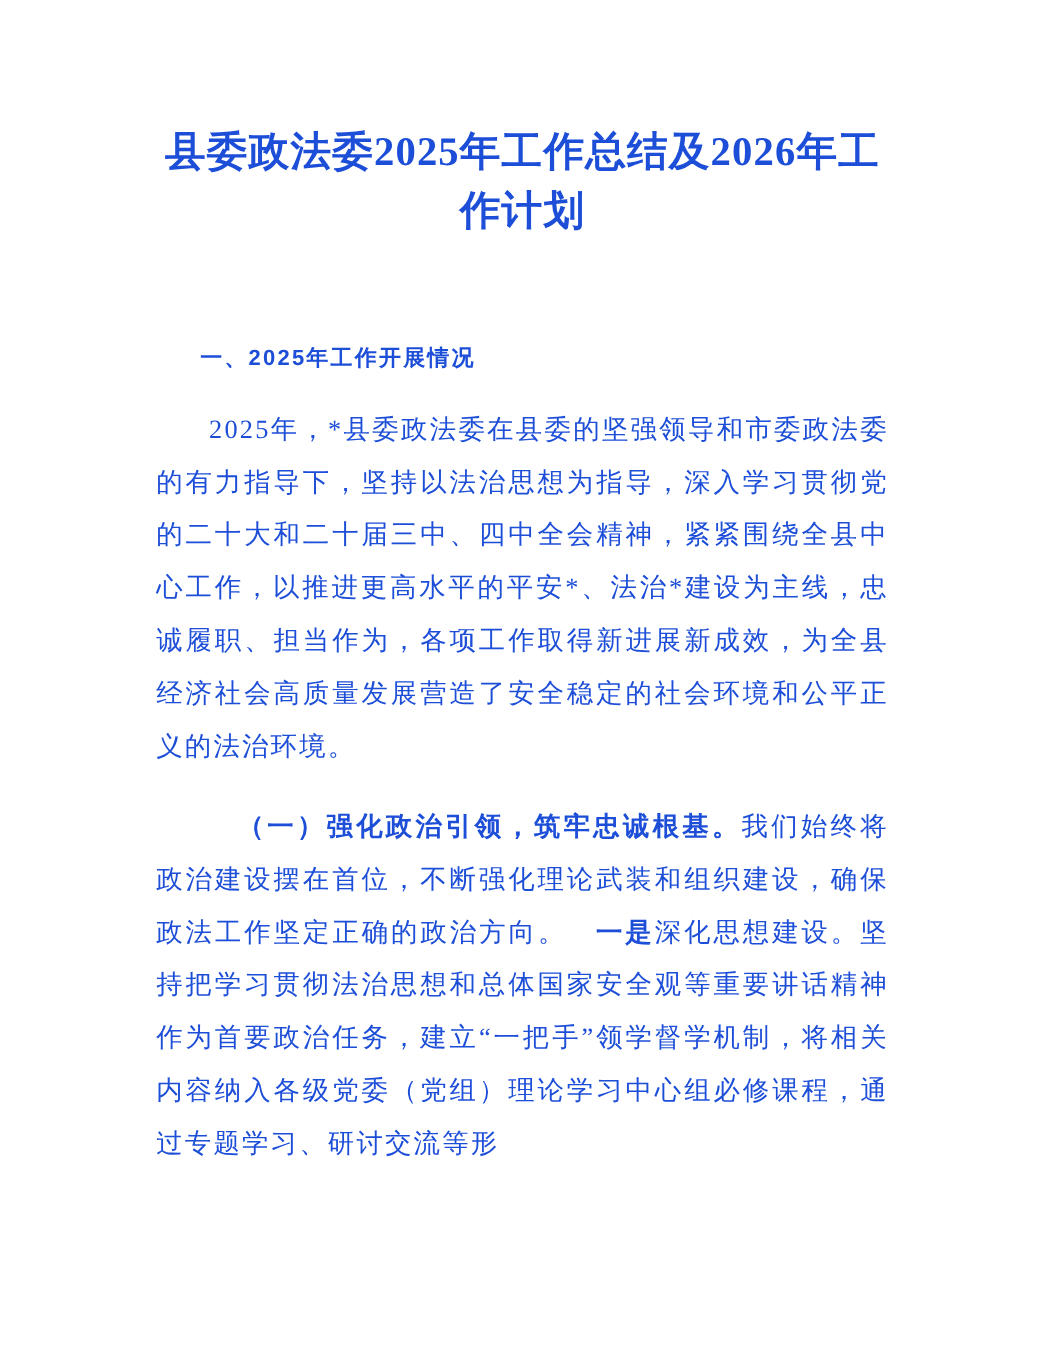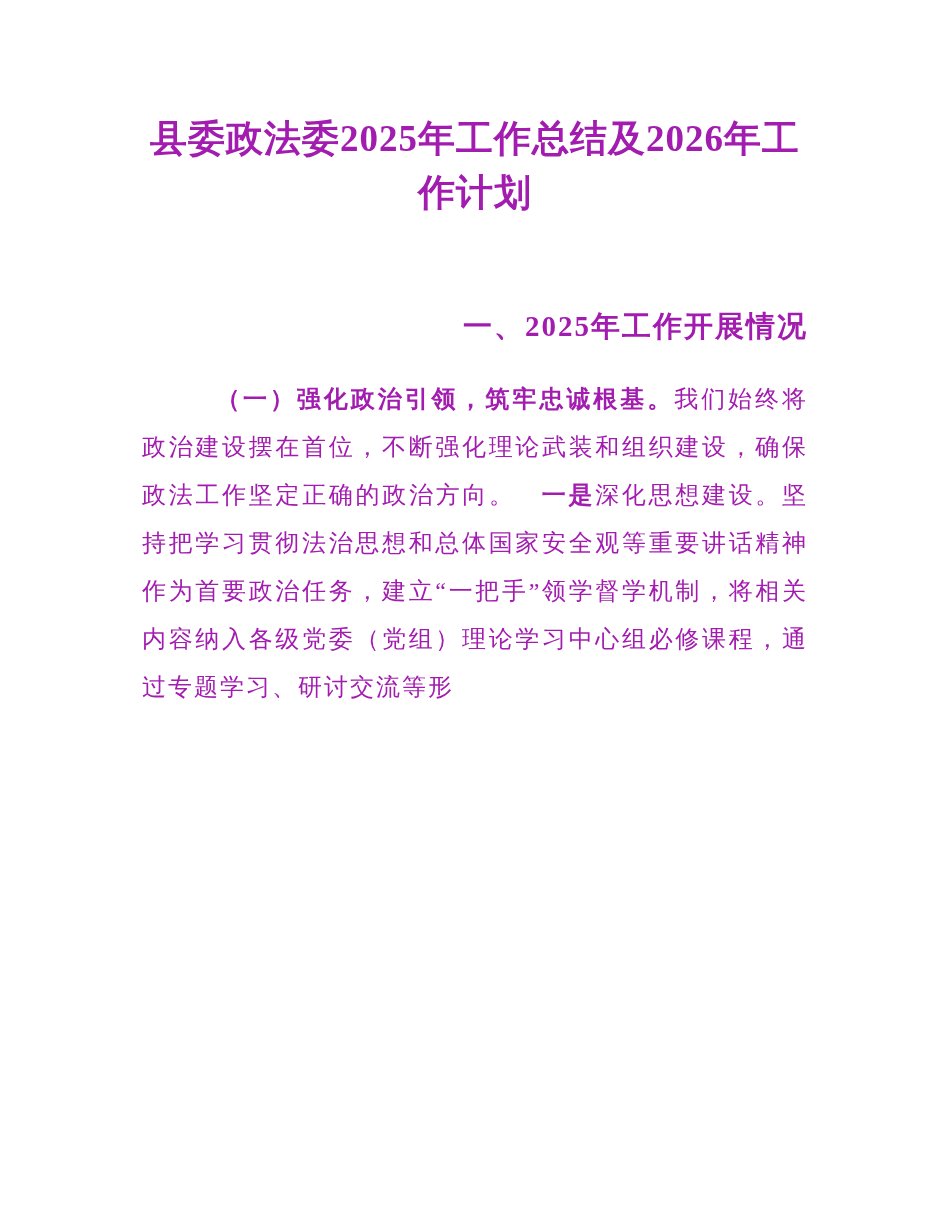--- a/index.html
+++ b/index.html
@@ -9,65 +9,65 @@
   }
   .page {
     position: relative;
     width: 946px;
     height: 1230px;
     margin: 0 auto;
     background: #ffffff;
     box-sizing: border-box;
     padding: 112px 140px 0 140px;
     overflow: hidden;
-    color: #a21caf;
+    color: #1d4ed8;
     font-family: "Liberation Serif", "DejaVu Serif", serif;
   }
   .doc-title {
     font-size: 37px;
     font-weight: 700;
     line-height: 54px;
     letter-spacing: 1px;
     text-align: center;
     margin: 0 0 82px 0;
     font-family: "Liberation Serif", "DejaVu Serif", serif;
   }
   .body-para {
     font-size: 24px;
     line-height: 48px;
     letter-spacing: 2px;
     text-align: justify;
     text-indent: 2em;
     margin: 0 0 17px 0;
   }
   .section-heading {
-    font-family: Liberation Serif, serif;
-    font-size: 29px;
+    font-family: Liberation Sans, sans-serif;
+    font-size: 20px;
     font-weight: 700;
     line-height: 48px;
     letter-spacing: 2px;
     text-indent: 2em;
     margin: 0 0 17px 0;
-    text-align: right;
   }
   .sub-paragraph {
     margin-top: 25px;
   }
   .bold-sans {
     font-family: "Liberation Sans", "DejaVu Sans", sans-serif;
     font-weight: 700;
     margin-left: 26px;
   }
 </style>
 </head>
 <body>
 
 <div class="page">
 
   <h1 class="doc-title">县委政法委2025年工作总结及2026年工作计划</h1>
 
 
   <h2 class="section-heading">一、2025年工作开展情况</h2>
 
+  <p class="body-para">2025年，*县委政法委在县委的坚强领导和市委政法委的有力指导下，坚持以法治思想为指导，深入学习贯彻党的二十大和二十届三中、四中全会精神，紧紧围绕全县中心工作，以推进更高水平的平安*、法治*建设为主线，忠诚履职、担当作为，各项工作取得新进展新成效，为全县经济社会高质量发展营造了安全稳定的社会环境和公平正义的法治环境。</p>
 
   <p class="body-para sub-paragraph"><span class="bold-sans">（一）强化政治引领，筑牢忠诚根基。</span><span>我们始终将政治建设摆在首位，不断强化理论武装和组织建设，确保政法工作坚定正确的政治方向。</span><span class="bold-sans">一是</span><span>深化思想建设。坚持把学习贯彻法治思想和总体国家安全观等重要讲话精神作为首要政治任务，建立“一把手”领学督学机制，将相关内容纳入各级党委（党组）理论学习中心组必修课程，通过专题学习、研讨交流等形</span></p>
 
 </div>
 
 </body></html>

